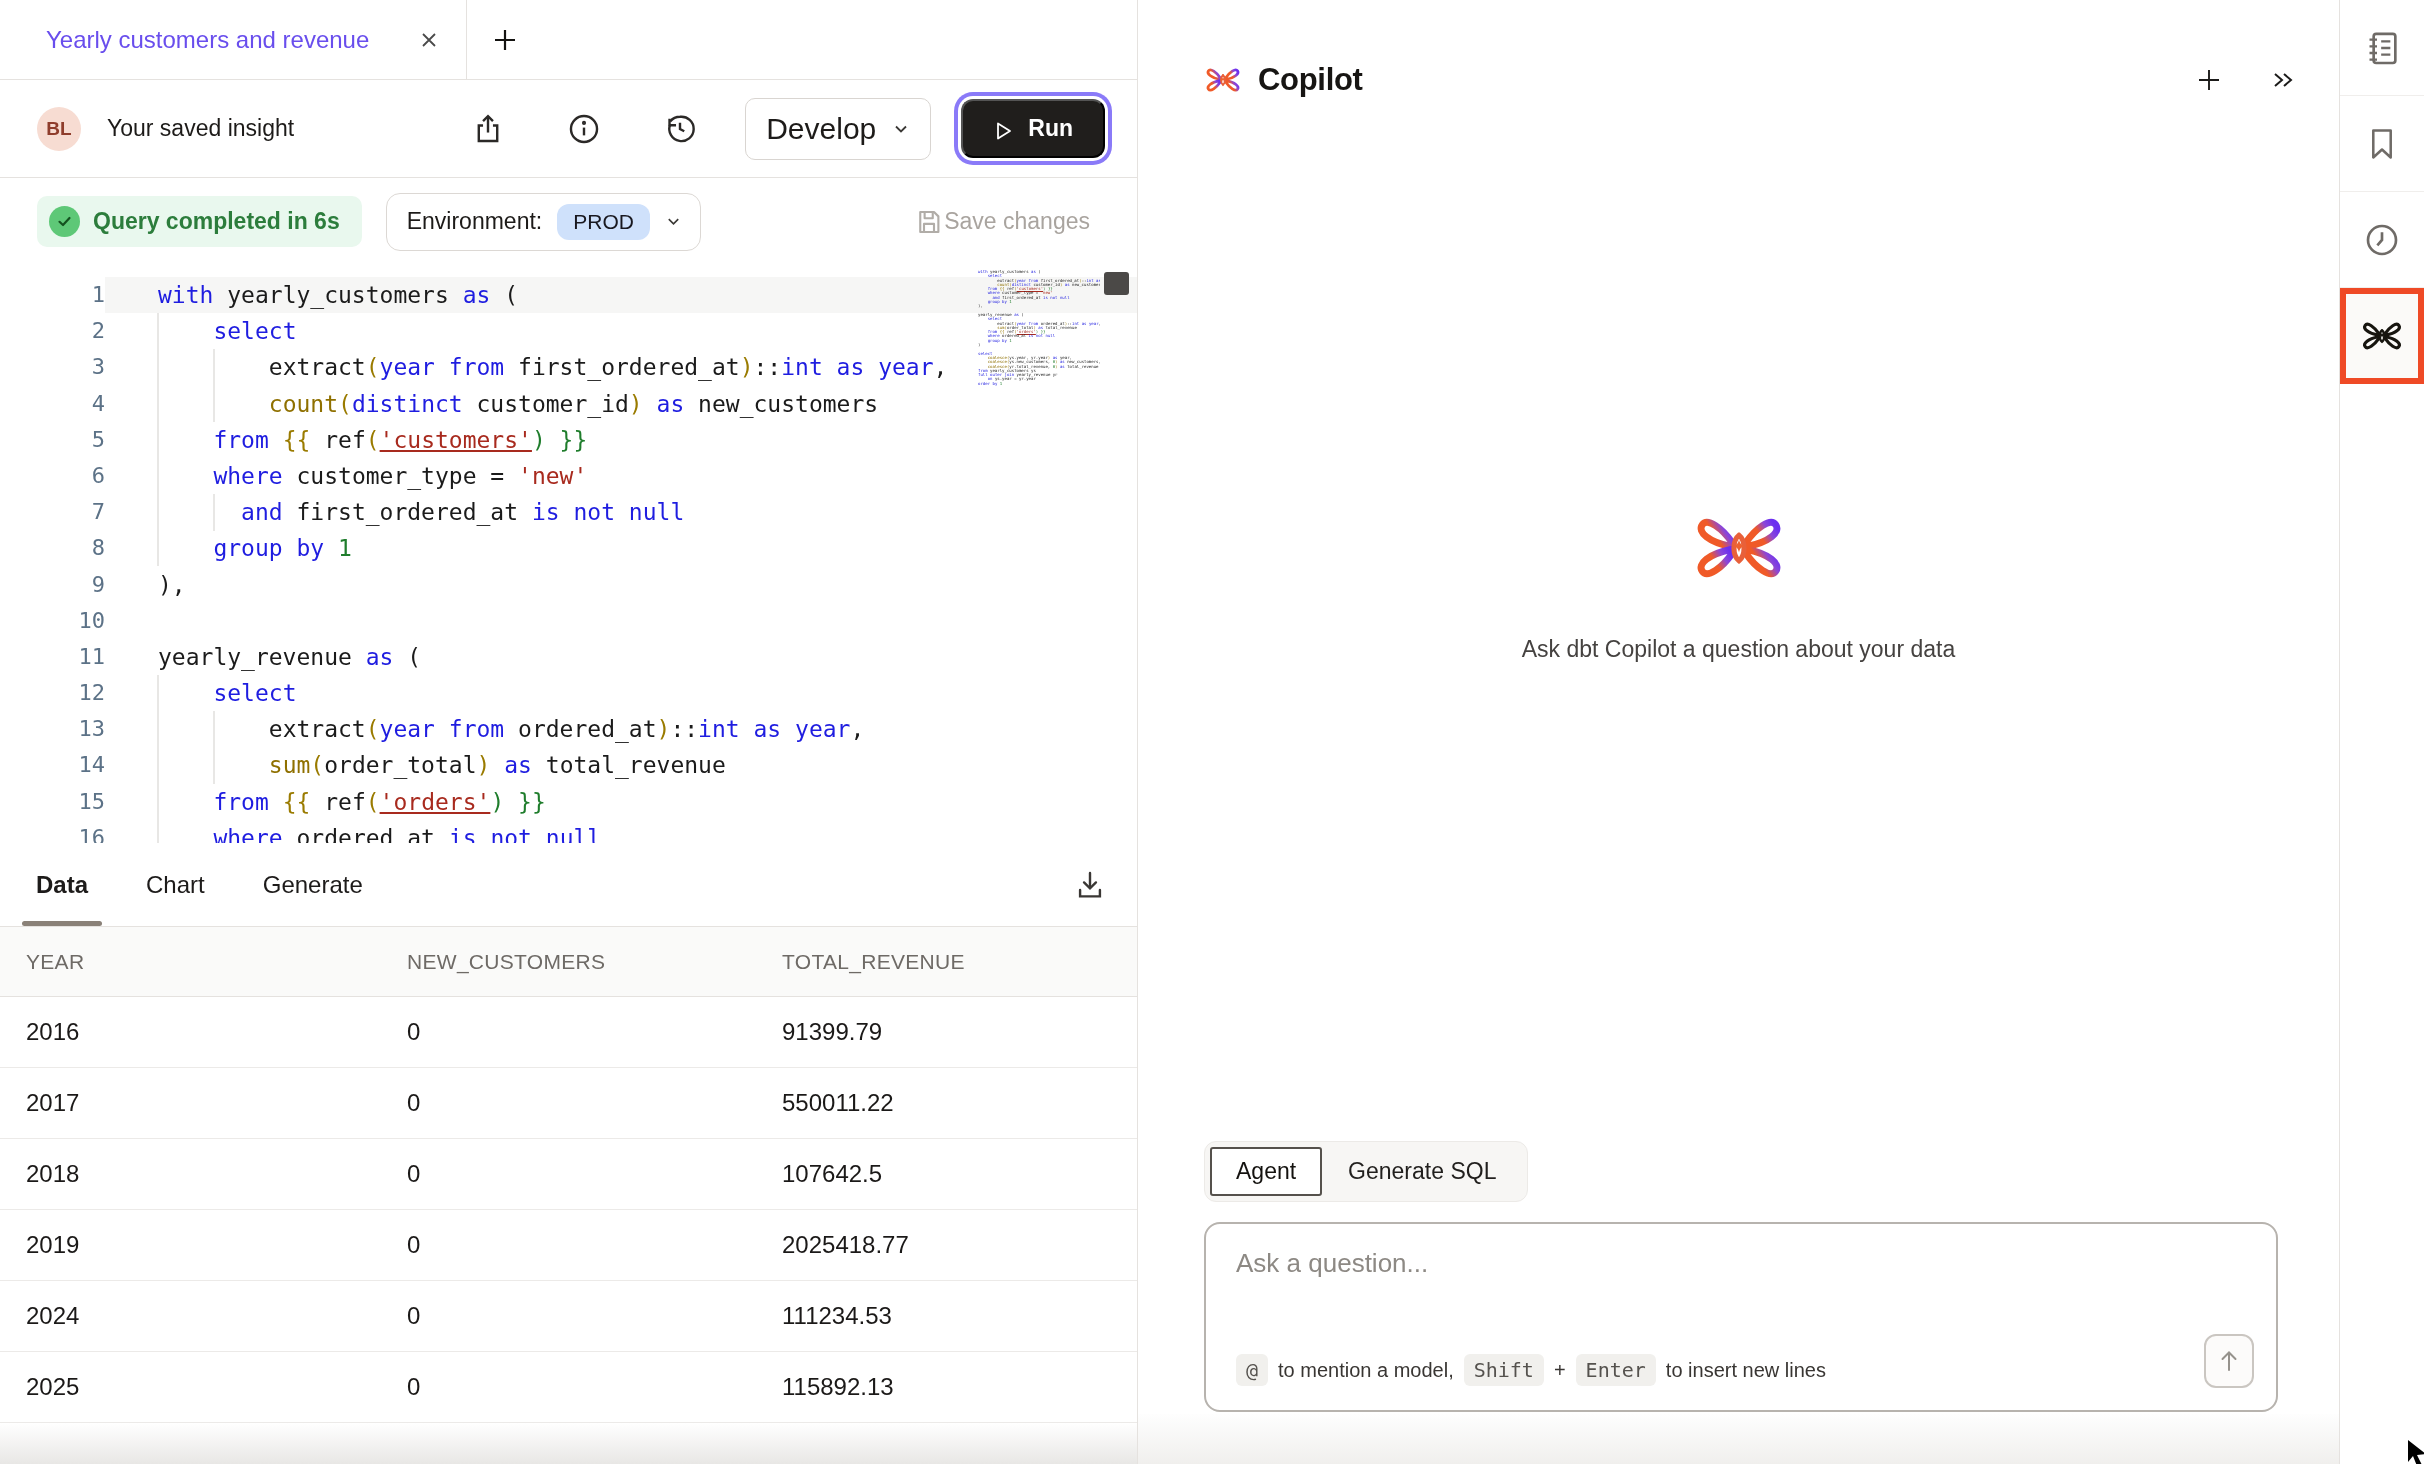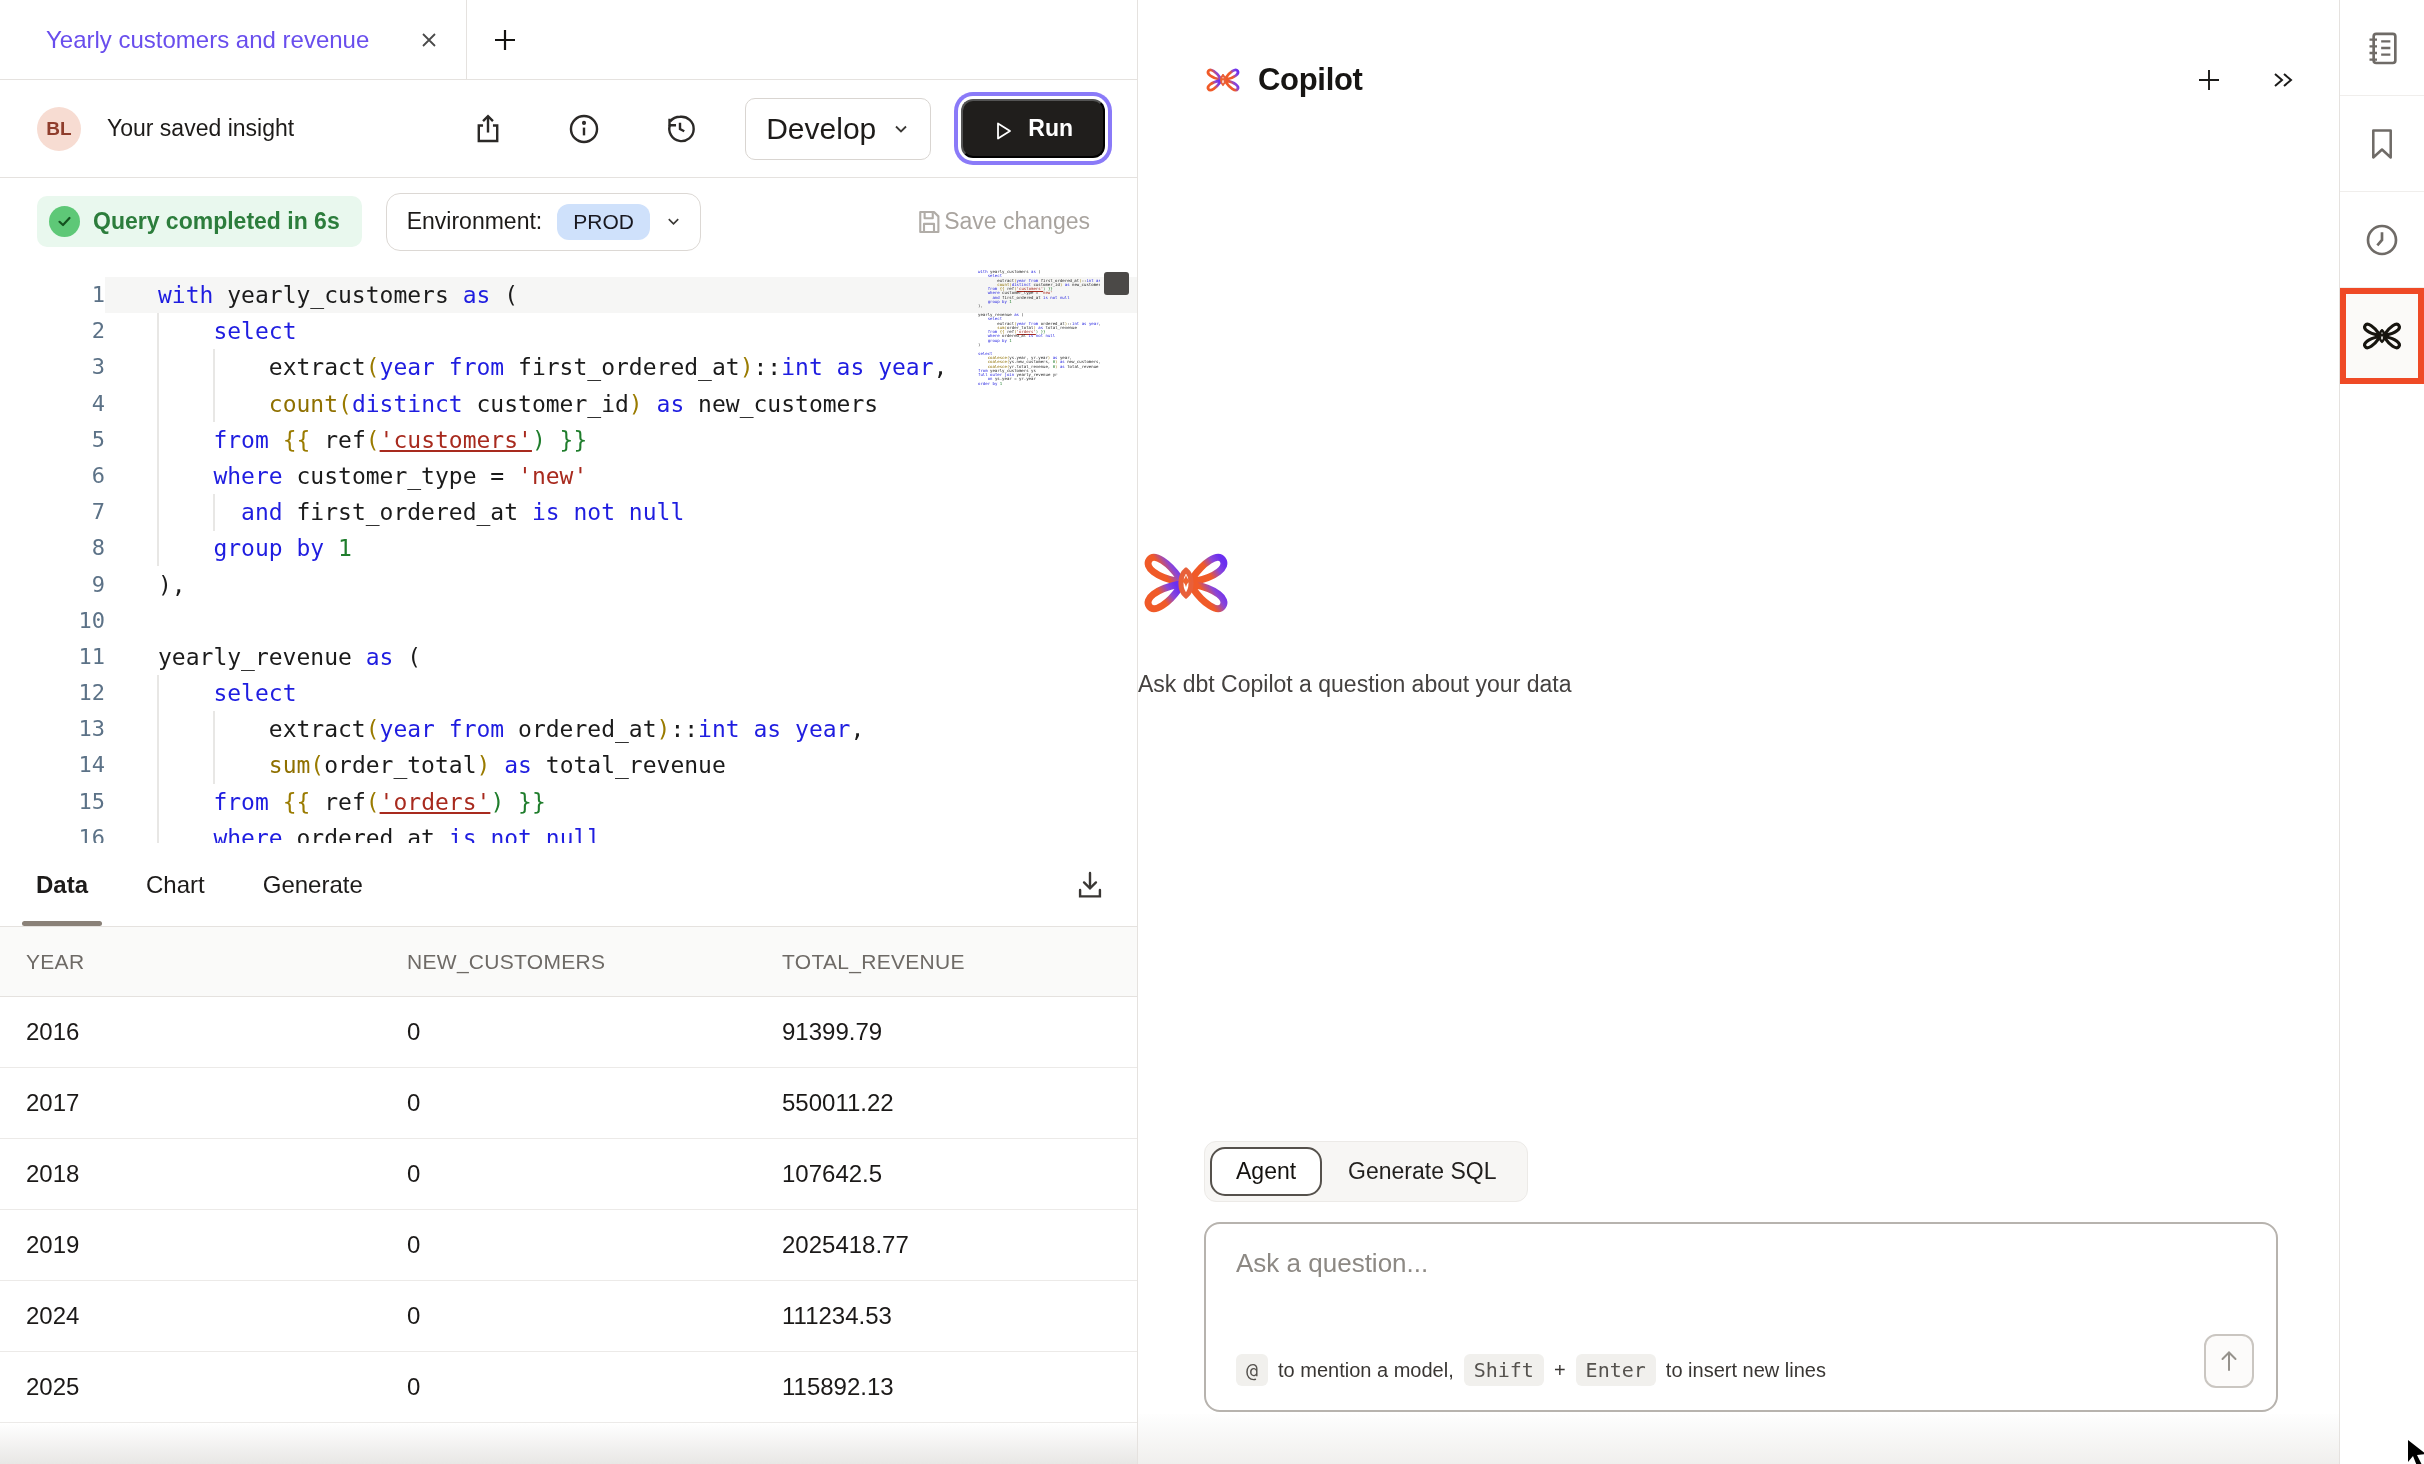--- a/index.html
+++ b/index.html
@@ -94,25 +94,25 @@
           font-size:24px; color:#1b1918; }
   .table-fade { position:absolute; top:1423px; left:0; right:0; height:41px;
                 background:linear-gradient(#ffffff, #e8e7e5); }
 
   
   .copilot-panel { position:absolute; left:1138px; top:0; width:1201px; height:1464px; background:#fff; }
   .cp-header { position:absolute; top:52px; left:66px; right:42px; height:56px;
                display:flex; align-items:center; }
   .cp-title { margin-left:16px; font-size:31px; font-weight:600; color:#171513; letter-spacing:-0.3px; }
   .cp-header-icons { margin-left:auto; display:flex; align-items:center; gap:46px; }
-  .cp-empty { position:absolute; top:535px; left:0; width:100%; }
+  .cp-empty { position:absolute; top:500px; left:0; width:100%; text-align:center; }
   .cp-empty-text { margin-top:36px; font-size:23px; color:#454240; }
   .cp-toggle { position:absolute; top:1141px; left:66px; display:inline-flex; align-items:center;
                background:#f7f6f4; border:1px solid #eceae7; border-radius:12px; padding:5px; }
-  .mode-agent { background:#fff; border:2px solid #55514c; border-radius:15px; padding:9px 24px;
+  .mode-agent { background:#fff; border:2px solid #55514c; border-radius:3px; padding:9px 24px;
                 font-size:23px; font-weight:500; color:#14120f; cursor:pointer; }
   .mode-gen { padding:9px 26px; font-size:23px; color:#211f1d; cursor:pointer; }
   .cp-input { position:absolute; top:1222px; left:66px; width:1074px; height:190px;
               border:2px solid #b7b3ae; border-radius:16px; background:#fff; }
   .cp-placeholder { position:absolute; top:24px; left:30px; font-size:26px; color:#8d8984; }
   .cp-hint { position:absolute; left:30px; bottom:24px; display:flex; align-items:center;
              gap:10px; font-size:20px; color:#393633; }
   .kbd { background:#f1f0ed; border-radius:6px; padding:4px 10px; color:#55524e;
          font-family:"DejaVu Sans Mono", monospace; font-size:20px; }
   .send-btn { position:absolute; right:22px; bottom:22px; width:50px; height:54px;

